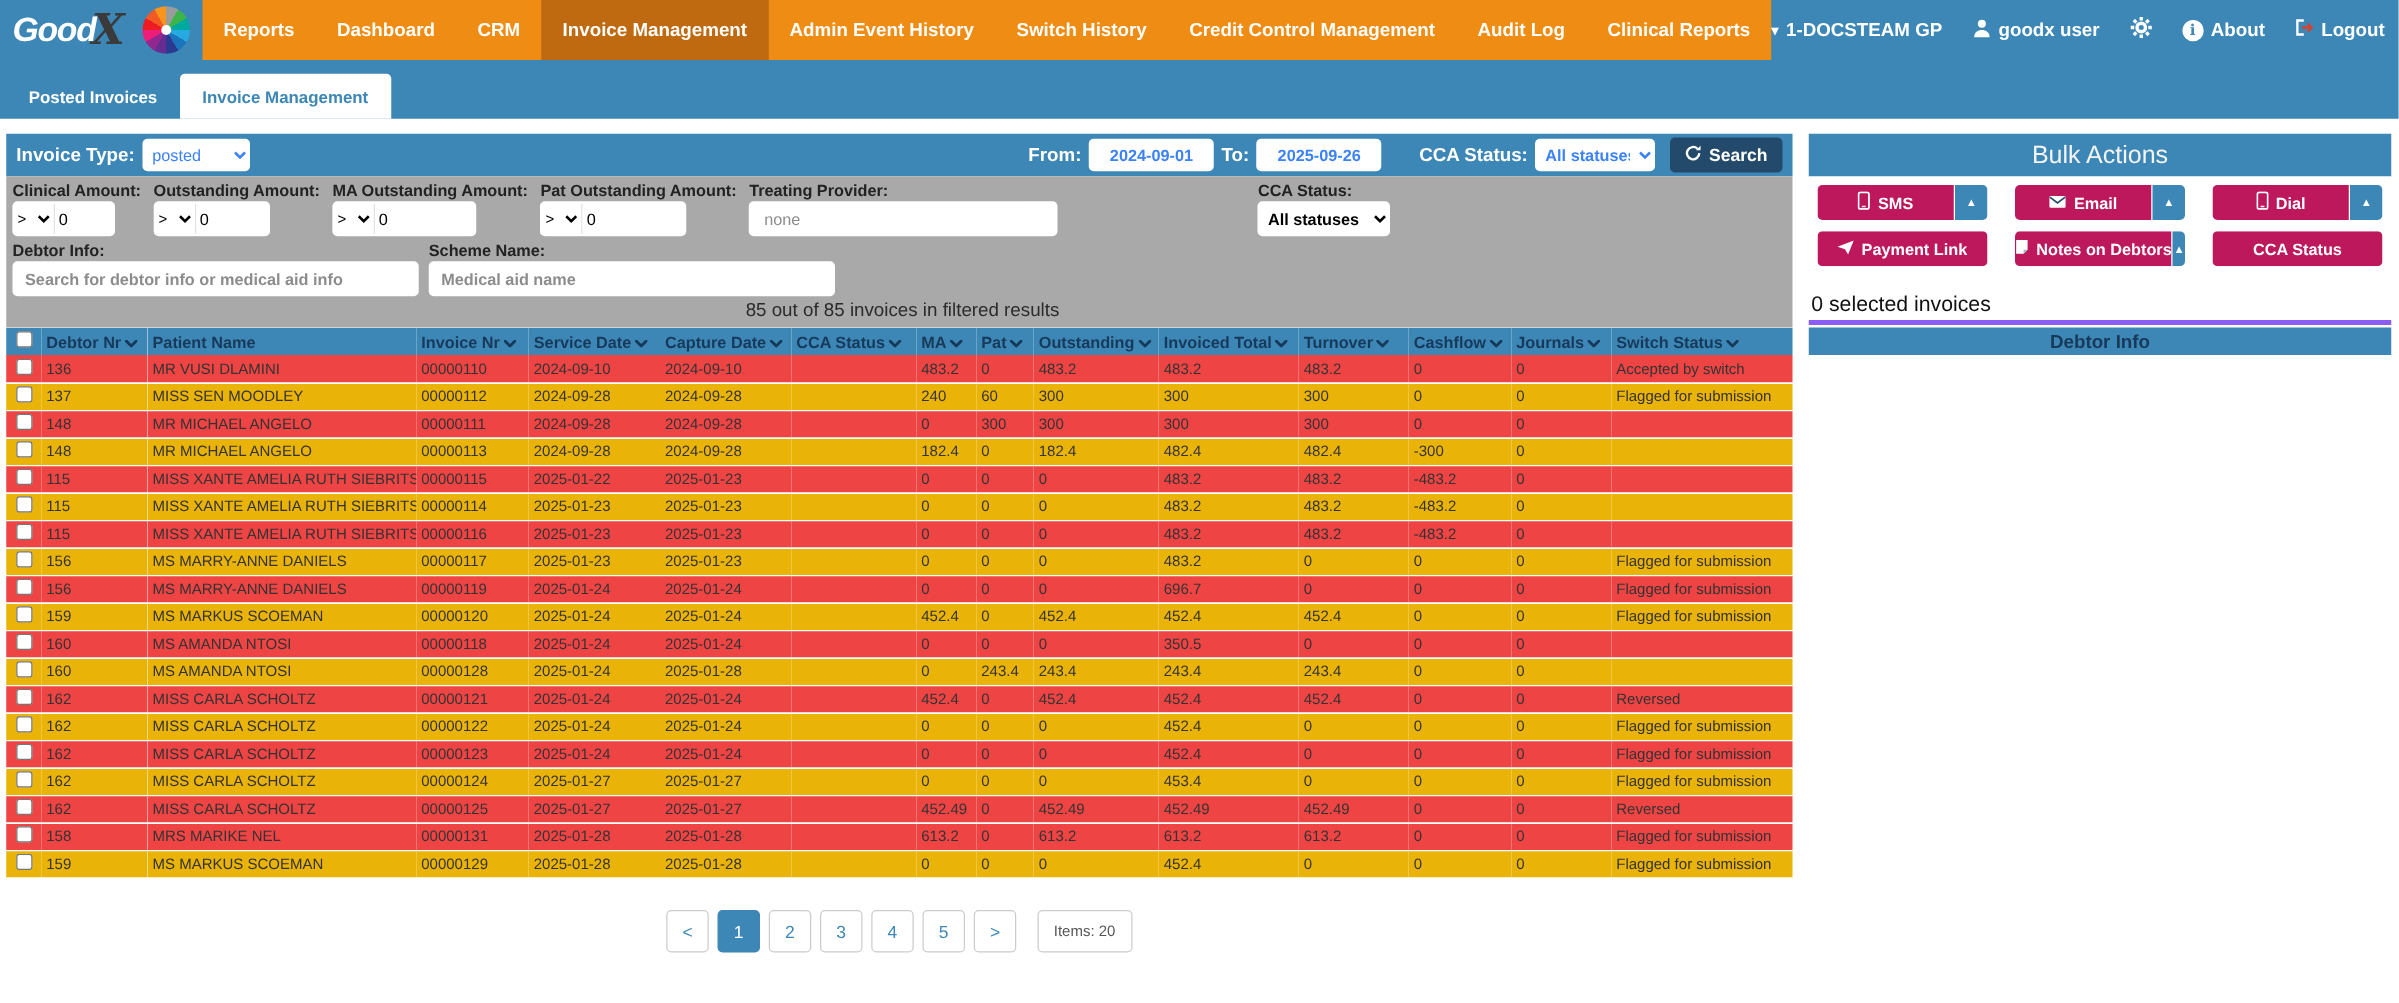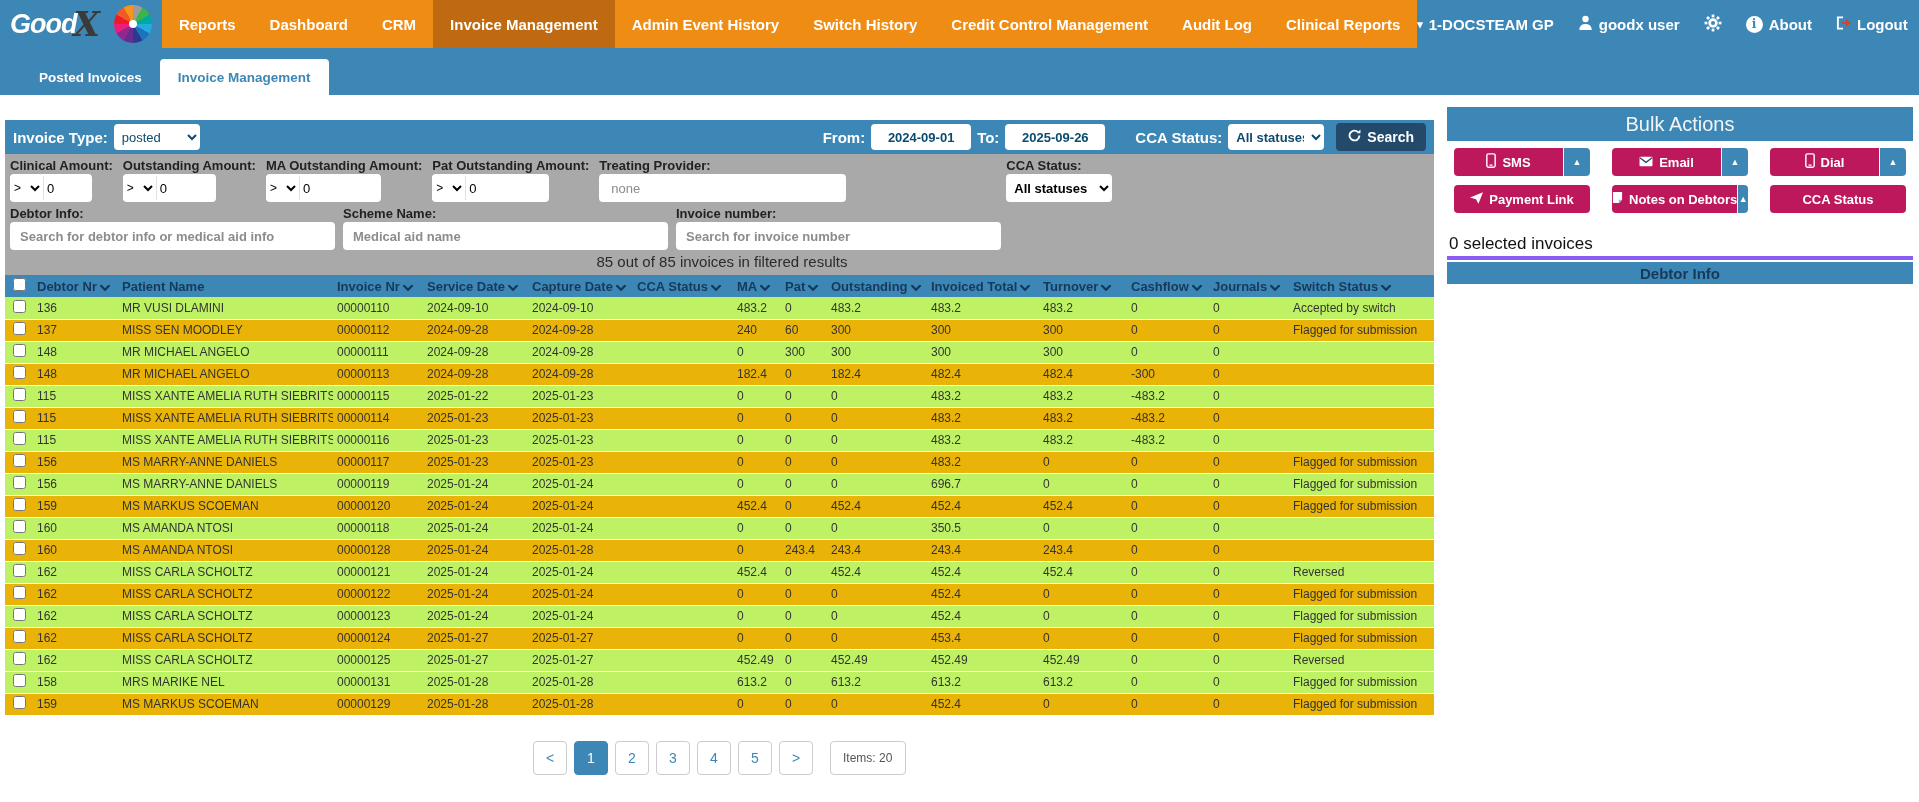--- a/index.html
+++ b/index.html
@@ -25,34 +25,34 @@
   .menu-item.active { background:#bf6a10; }
   .nav-right { margin-left:auto; display:flex; align-items:center; gap:24px; padding-right:18px;
     color:#fff; font-size:15px; font-weight:bold; }
   .nav-right .itm { display:flex; align-items:center; gap:6px; cursor:pointer; white-space:nowrap; }
   .caret-down { font-size:11px; }
   .info-circle { width:17px; height:17px; border-radius:50%; background:#fff; color:#3d87b7;
     font-family:"DejaVu Serif", serif; font-size:12px; font-weight:bold; display:flex;
     align-items:center; justify-content:center; }
 
   
-  .tabbar { height:47px; background:#3d87b7; display:flex; align-items:flex-end; padding-left:21px; }
+  .tabbar { height:47px; background:#3d87b7; display:flex; align-items:flex-end; padding-left:5px; }
   .tab { height:36px; padding:0 18px; display:flex; align-items:center; font-size:13.5px;
     font-weight:600; color:#fff; cursor:pointer; border-radius:4px 4px 0 0; }
   .tab.active { background:#fff; color:#3d87b7; }
 
   .content { display:flex; margin-top:12px; }
-  .left-col { width:1434px; padding-left:5px;margin-top:13px; }
+  .left-col { width:1434px; padding-left:5px; }
   .right-panel { width:466px; margin-left:13px; }
 
   
   .filterbar { height:34px; background:#3d87b7; display:flex; align-items:center; padding:0 8px; gap:6px; }
   .filterbar .blabel { color:#fff; font-size:15px; font-weight:bold; white-space:nowrap; }
   .filterbar select, .filterbar input { height:26px; border:none; border-radius:4px; font-size:13px;
-    background:#fff; color:#0c4a6e; }
+    background:#fff; color:#3b82f6; }
   .sel-invtype { width:86px; padding:0 4px; }
   .sp { flex:1; }
   .date-input { width:100px; text-align:center; font-weight:600; }
   .sel-cca { width:96px; padding:0 4px; font-weight:600; }
   .search-btn { height:28px; background:#234a6b; border:none; border-radius:4px; color:#fff;
     font-size:14px; font-weight:bold; display:flex; align-items:center; gap:6px; padding:0 12px;
     margin-left:6px; cursor:pointer; }
 
   
   .filtergray { background:#a9a9a9; padding:3px 0 0 5px; }
@@ -77,21 +77,21 @@
   .search-input::placeholder { color:#8c8c8c; font-weight:600; }
   .results-line { text-align:center; font-size:15px; color:#2b2b2b; padding:3px 0 5px 0; }
 
   
   table.inv { width:1429px; border-collapse:collapse; table-layout:fixed; }
   table.inv thead tr { height:22px; background:#3d87b7; }
   table.inv th { text-align:left; font-size:13px; font-weight:bold; color:#17395a;
     padding-left:4px; white-space:nowrap; overflow:hidden; cursor:pointer; }
   table.inv th .chev { margin-left:3px; }
   table.inv tbody tr { height:22px; background:#eab308; border-bottom:1px solid #fff; cursor:pointer; }
-  table.inv tbody tr.odd { background:#bef264; }
+  table.inv tbody tr.odd { background:#ef4444; }
   table.inv td { font-size:12px; color:#333; padding-left:4px; white-space:nowrap; overflow:hidden; }
   input[type=checkbox] { width:13px; height:13px; margin-left:4px; cursor:pointer; }
 
   
   .pag { display:flex; justify-content:center; align-items:center; gap:7px; margin-top:25px; }
   .pbtn { min-width:34px; height:34px; border:1px solid #ccc; border-radius:4px; background:#fff;
     color:#3d87b7; font-size:14px; display:flex; align-items:center; justify-content:center;
     cursor:pointer; padding:0 10px; }
   .pbtn.active { background:#3d87b7; color:#fff; border-color:#3d87b7; }
   .items-select { height:34px; border:1px solid #ccc; border-radius:4px; font-size:12px; color:#555;
@@ -255,24 +255,20 @@
       </div>
       <div class="rowB">
         <div class="sgroup">
           <div class="flabel">Debtor Info:</div>
           <input class="search-input" placeholder="Search for debtor info or medical aid info" style="">
         </div>
         <div class="sgroup">
           <div class="flabel">Scheme Name:</div>
           <input class="search-input" placeholder="Medical aid name" style="">
         </div>
-        <div class="sgroup">
-          <div class="flabel">Invoice number:</div>
-          <input class="search-input" placeholder="Search for invoice number" style="">
-        </div>
       </div>
       <div class="results-line">85 out of 85 invoices in filtered results</div>
     </div>
 
     <table class="inv">
       <colgroup id="cols">
           <col style="width: 28px;">
           <col style="width: 85px;">
           <col style="width: 215px;">
           <col style="width: 90px;">

